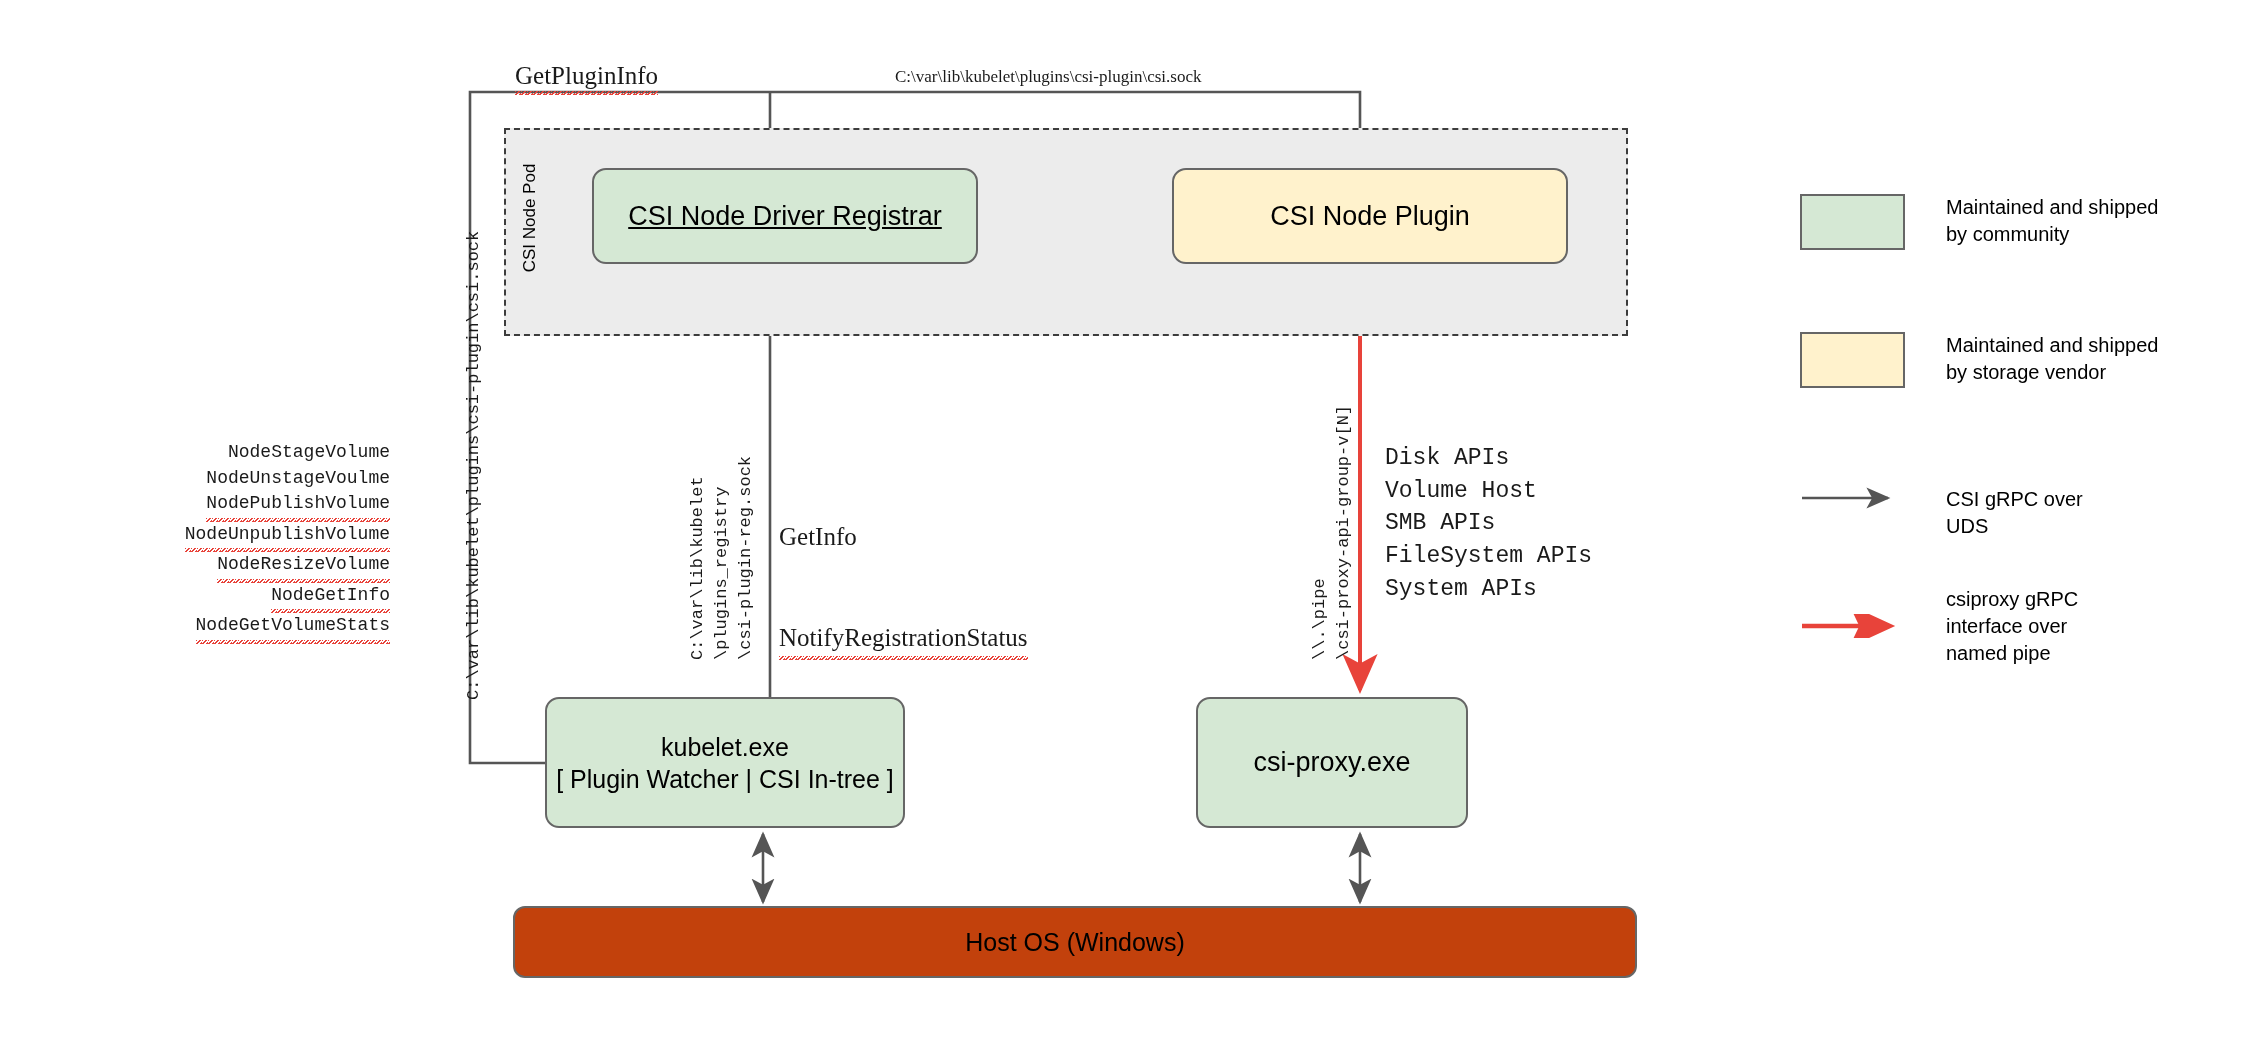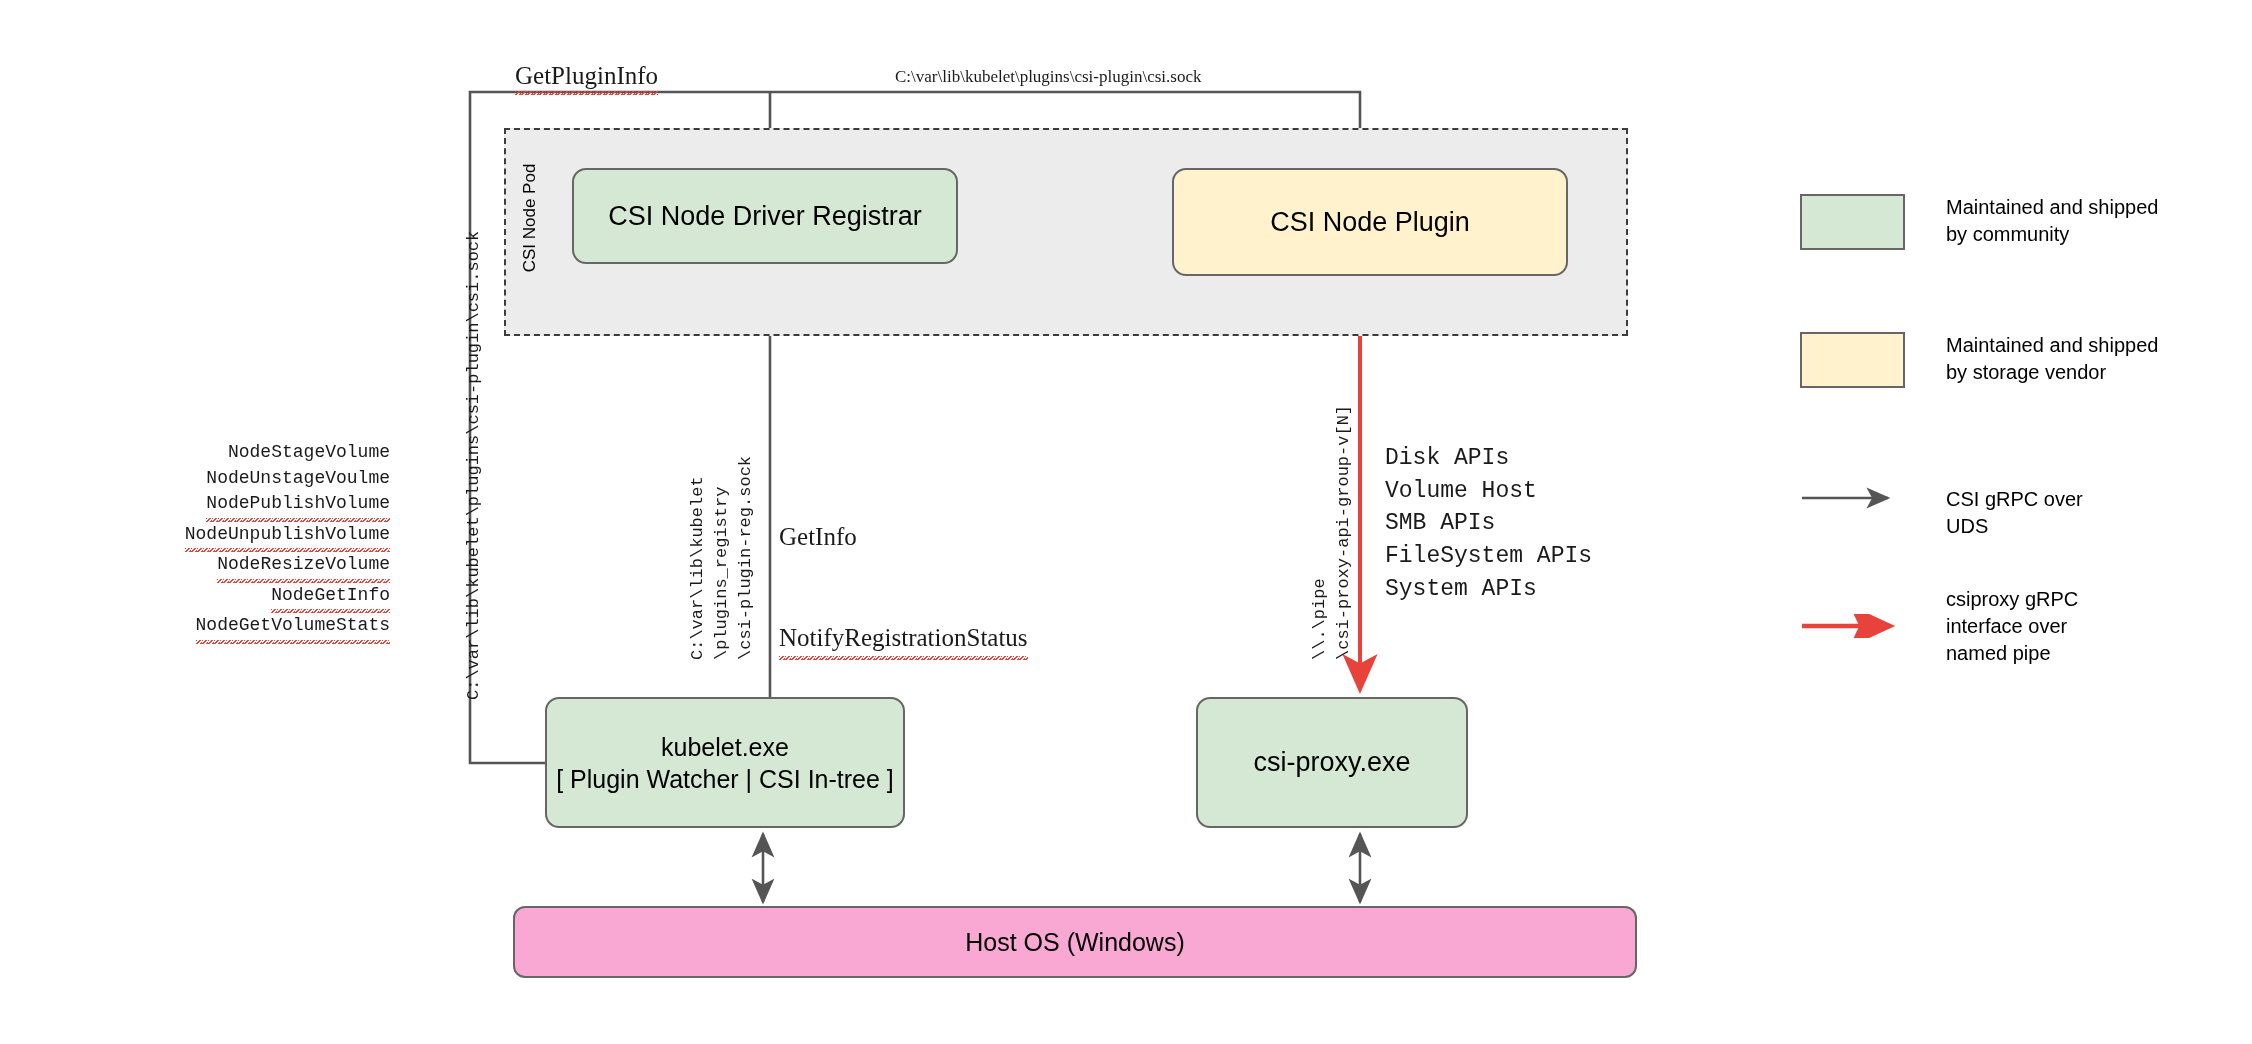--- a/index.html
+++ b/index.html
@@ -19,42 +19,42 @@
     box-sizing:border-box;
     border:2px solid #666666;
     border-radius:14px;
     display:flex;align-items:center;justify-content:center;
     text-align:center;
     color:#000000;
     line-height:1.28;
   }
   .node.green{background:#d5e8d4;}
   .node.yellow{background:#fff2cc;}
-  .node.blue{background:#f9a8d4;}
+  .node.blue{background:#c2410c;}
 
   #csi-node-pod{
     position:absolute;
     left:504px;top:128px;width:1124px;height:208px;
     box-sizing:border-box;
     background:#ececec;
     border:2px dashed #3c3c3c;
   }
   #pod-label{
     position:absolute;
     left:-36px;top:78px;
     width:120px;
     transform:rotate(-90deg);
     transform-origin:center center;
     font-size:17px;color:#000;
     text-align:center;
     white-space:nowrap;
   }
 
-  #node-registrar{left:572px;top:168px;width:386px;height:96px;font-size:27px;}
-  #node-plugin{left:1172px;top:168px;width:396px;height:108px;font-size:27px;}
+  #node-registrar{left:592px;top:168px;width:386px;height:96px;font-size:27px;text-decoration:underline;}
+  #node-plugin{left:1172px;top:168px;width:396px;height:96px;font-size:27px;}
   #kubelet{left:545px;top:697px;width:360px;height:131px;font-size:25px;}
   #csi-proxy{left:1196px;top:697px;width:272px;height:131px;font-size:27px;}
   #host-os{left:513px;top:906px;width:1124px;height:72px;font-size:25px;border-radius:12px;}
 
   
   .mono{
     position:absolute;
     font-family:Liberation Serif, serif;
     color:#1a1a1a;
     white-space:pre;

